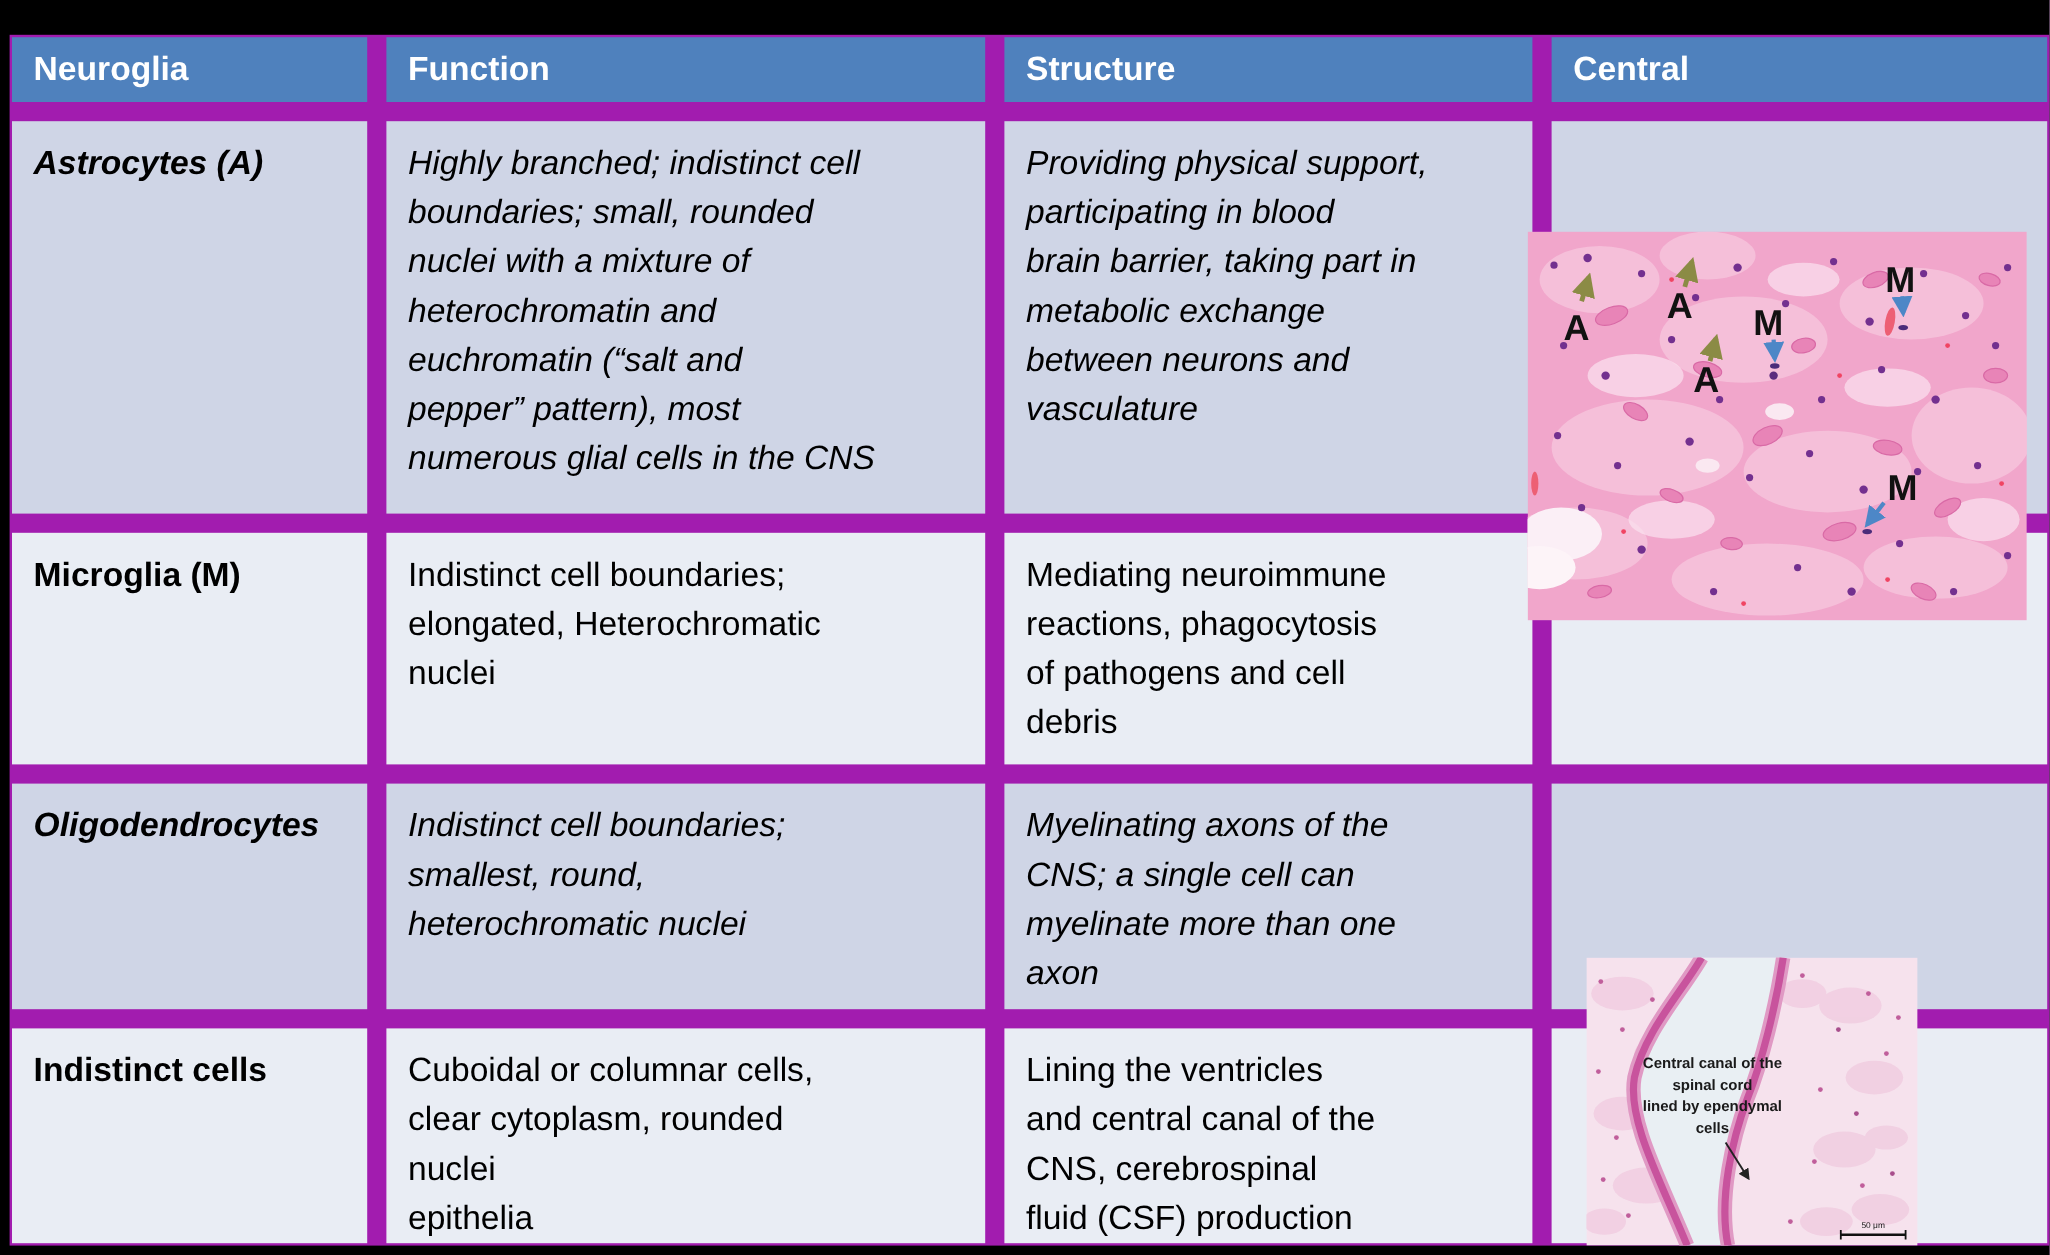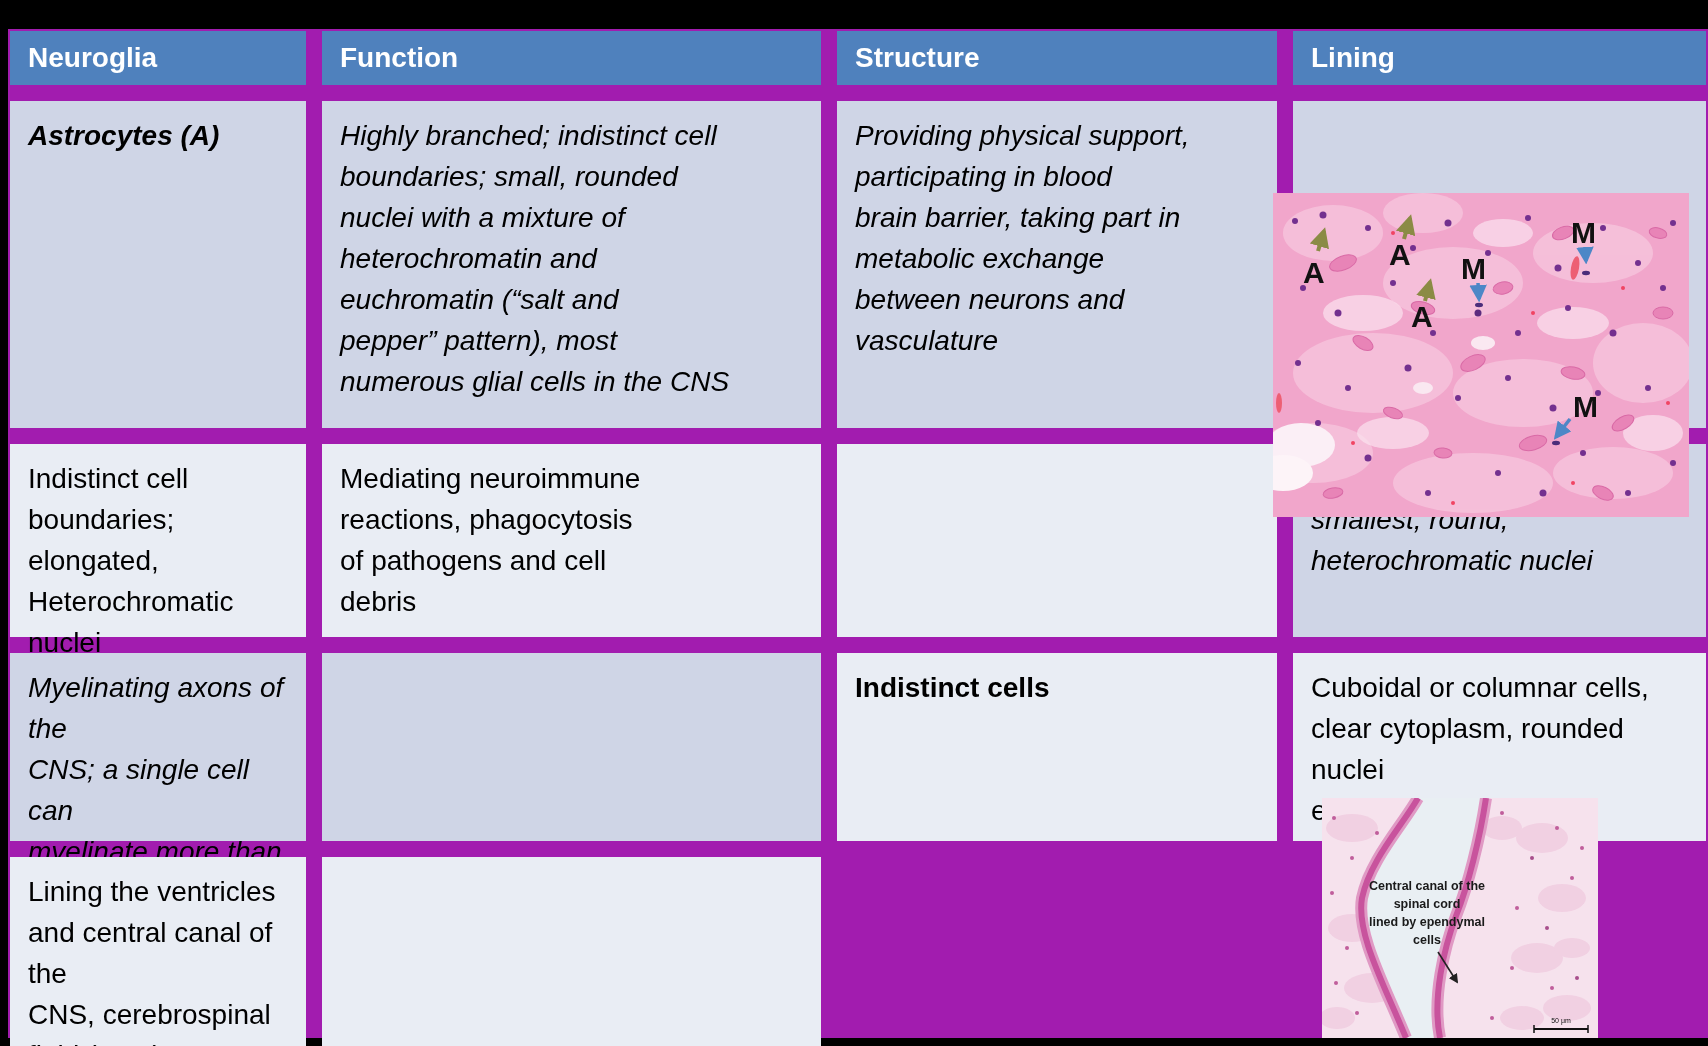--- a/index.html
+++ b/index.html
@@ -61,48 +61,50 @@
     <div class="hcell">
         <span>Neuroglia</span>
       </div>
     <div class="hcell">
         <span>Function</span>
       </div>
     <div class="hcell">
         <span>Structure</span>
       </div>
     <div class="hcell">
-        <span>Lining</span>
+        <span>Central</span>
       </div>
 
     <div class="cell name band-a">Astrocytes (A)</div>
     <div class="cell band-a">Highly branched; indistinct cell
 boundaries; small, rounded
 nuclei with a mixture of
 heterochromatin and
 euchromatin (“salt and
 pepper” pattern), most
 numerous glial cells in the CNS</div>
     <div class="cell band-a">Providing physical support,
 participating in blood
 brain barrier, taking part in
 metabolic exchange
 between neurons and
 vasculature</div>
     <div class="cell band-a"></div>
 
+    <div class="cell name band-b">Microglia (M)</div>
     <div class="cell band-b">Indistinct cell boundaries;
 elongated, Heterochromatic
 nuclei</div>
     <div class="cell band-b">Mediating neuroimmune
 reactions, phagocytosis
 of pathogens and cell
 debris</div>
     <div class="cell band-b"></div>
 
+    <div class="cell name band-a">Oligodendrocytes</div>
     <div class="cell band-a">Indistinct cell boundaries;
 smallest, round,
 heterochromatic nuclei</div>
     <div class="cell band-a">Myelinating axons of the
 CNS; a single cell can
 myelinate more than one
 axon</div>
     <div class="cell band-a"></div>
 
     <div class="cell name band-b">Indistinct cells</div>

